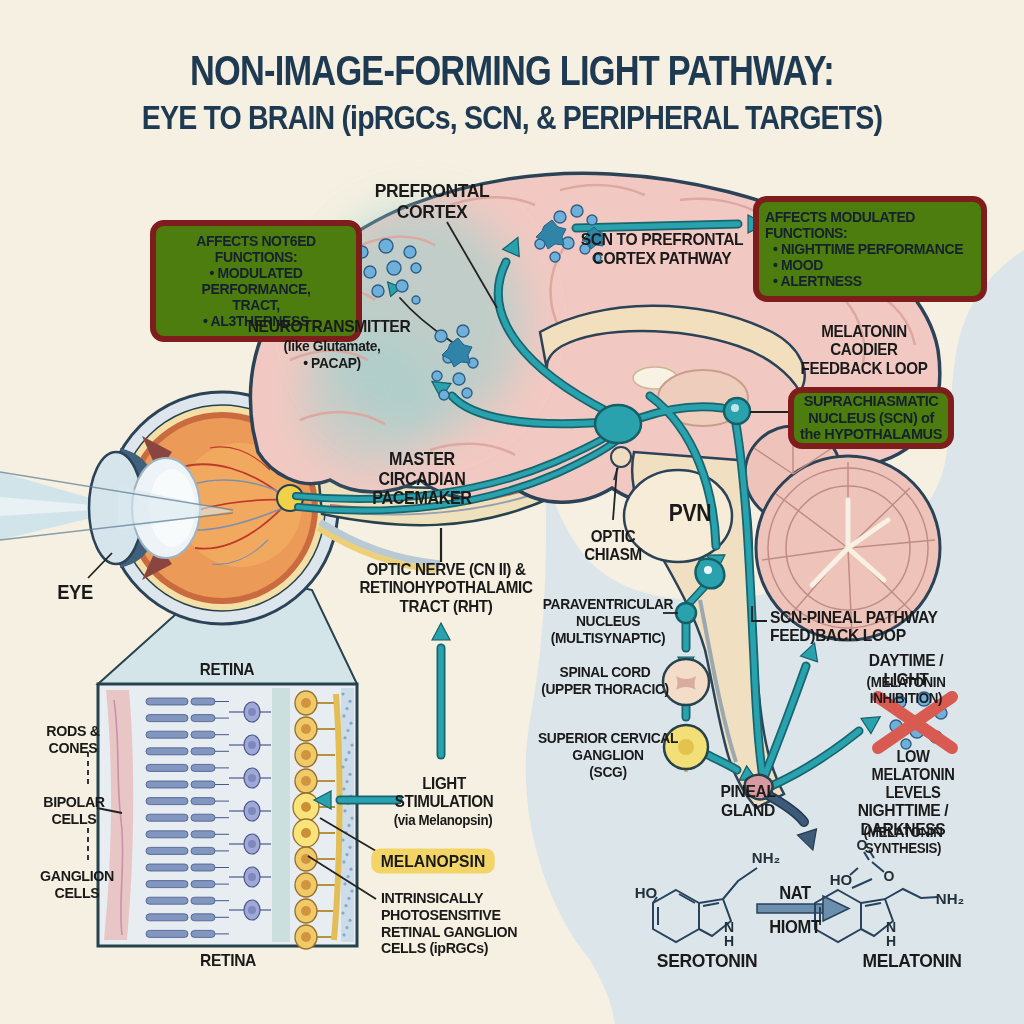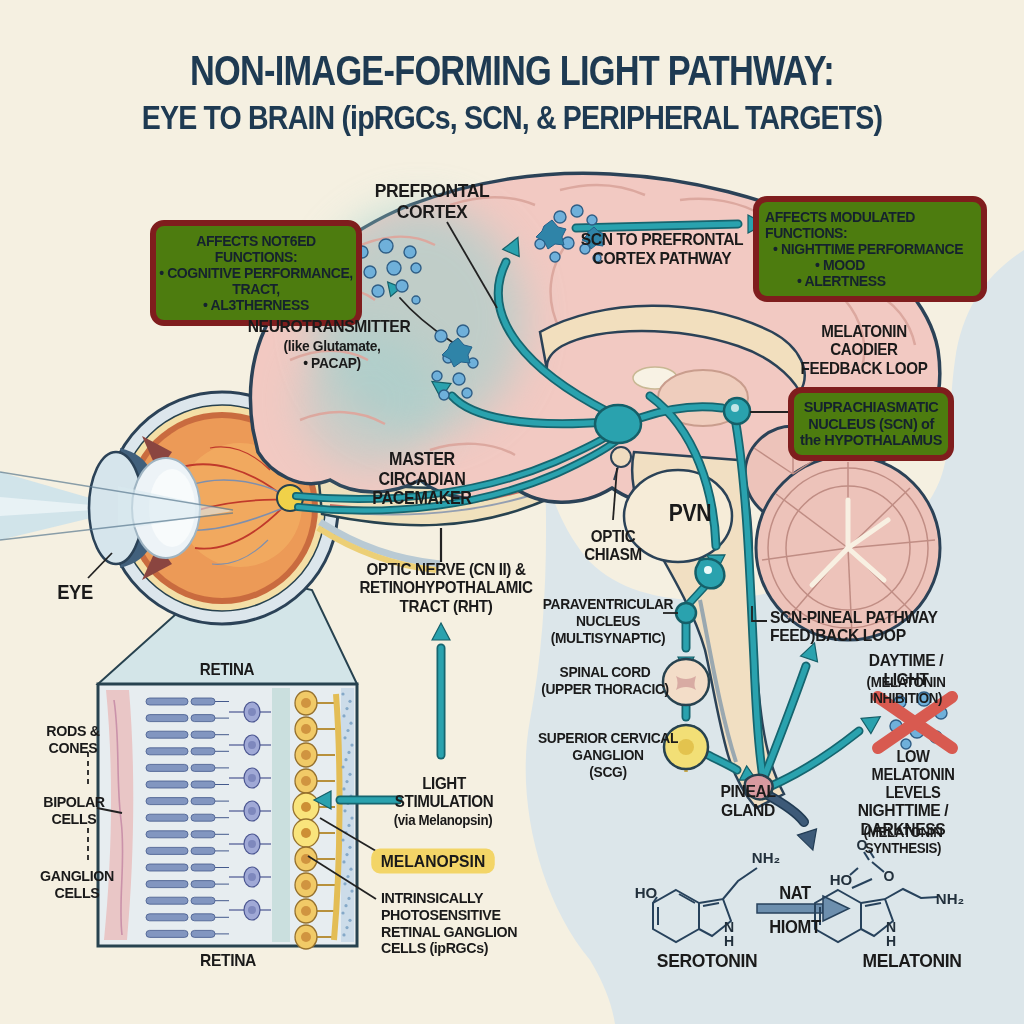--- a/index.html
+++ b/index.html
@@ -462,33 +462,33 @@
     <line x1="874" y1="858" x2="869" y2="850"></line>
     <path d="M 858,868 L 850,875"></path>
   </g>
 </svg>
 
 <div class="lbl title c" style="left:512px;top:70px;font-size:43px;transform:translate(-50%,-50%) scaleX(.8);letter-spacing:-1px;">NON-IMAGE-FORMING LIGHT PATHWAY:</div>
 <div class="lbl title c" style="left:512px;top:117px;font-size:34px;transform:translate(-50%,-50%) scaleX(.84);letter-spacing:-1px;">EYE TO BRAIN (ipRGCs, SCN, &amp; PERIPHERAL TARGETS)</div>
 
 <div class="infobox" style="left:150px;top:220px;width:196px;padding:7px 2px;font-size:14px;text-align:center;">
   <div class="h">AFFECTS NOT6ED FUNCTIONS:</div>
-  <div>• COGNITIVE PERFORMANCE,</div>
+  <div>• MODULATED PERFORMANCE,</div>
   <div>TRACT,</div>
   <div>• AL3THERNESS</div>
 </div>
 
 <div class="infobox" style="left:753px;top:196px;width:210px;padding:7px 6px;font-size:14px;">
   <div class="h">AFFECTS MODULATED FUNCTIONS:</div>
   <div style="padding-left:8px;">• NIGHTTIME PERFORMANCE</div>
-  <div style="padding-left:8px;margin-left:42px;">• MOOD</div>
-  <div style="padding-left:8px;margin-left:24px;">• ALERTNESS</div>
+  <div style="padding-left:8px;">• MOOD</div>
+  <div style="padding-left:8px;">• ALERTNESS</div>
 </div>
 
-<div class="infobox" style="left:788px;top:387px;width:150px;padding:6px 2px;font-size:14.5px;text-align:center;white-space:pre-line;line-height:1.15;">SUPRACHIASMATIC
+<div class="infobox" style="left:788px;top:387px;width:150px;padding:0 2px;font-size:14.5px;text-align:center;white-space:pre-line;line-height:1.15;">SUPRACHIASMATIC
 NUCLEUS (SCN) of
 the HYPOTHALAMUS</div>
 
 <div class="lbl c" style="left:432px;top:201px;font-size:19px;">PREFRONTAL
 CORTEX</div>
 <div class="lbl c" style="left:662px;top:249px;font-size:17px;">SCN TO PREFRONTAL
 CORTEX PATHWAY</div>
 <div class="lbl c" style="left:329px;top:327px;font-size:17px;">NEUROTRANSMITTER</div>
 <div class="lbl c" style="left:332px;top:355px;font-size:15px;">(like Glutamate,
 • PACAP)</div>

